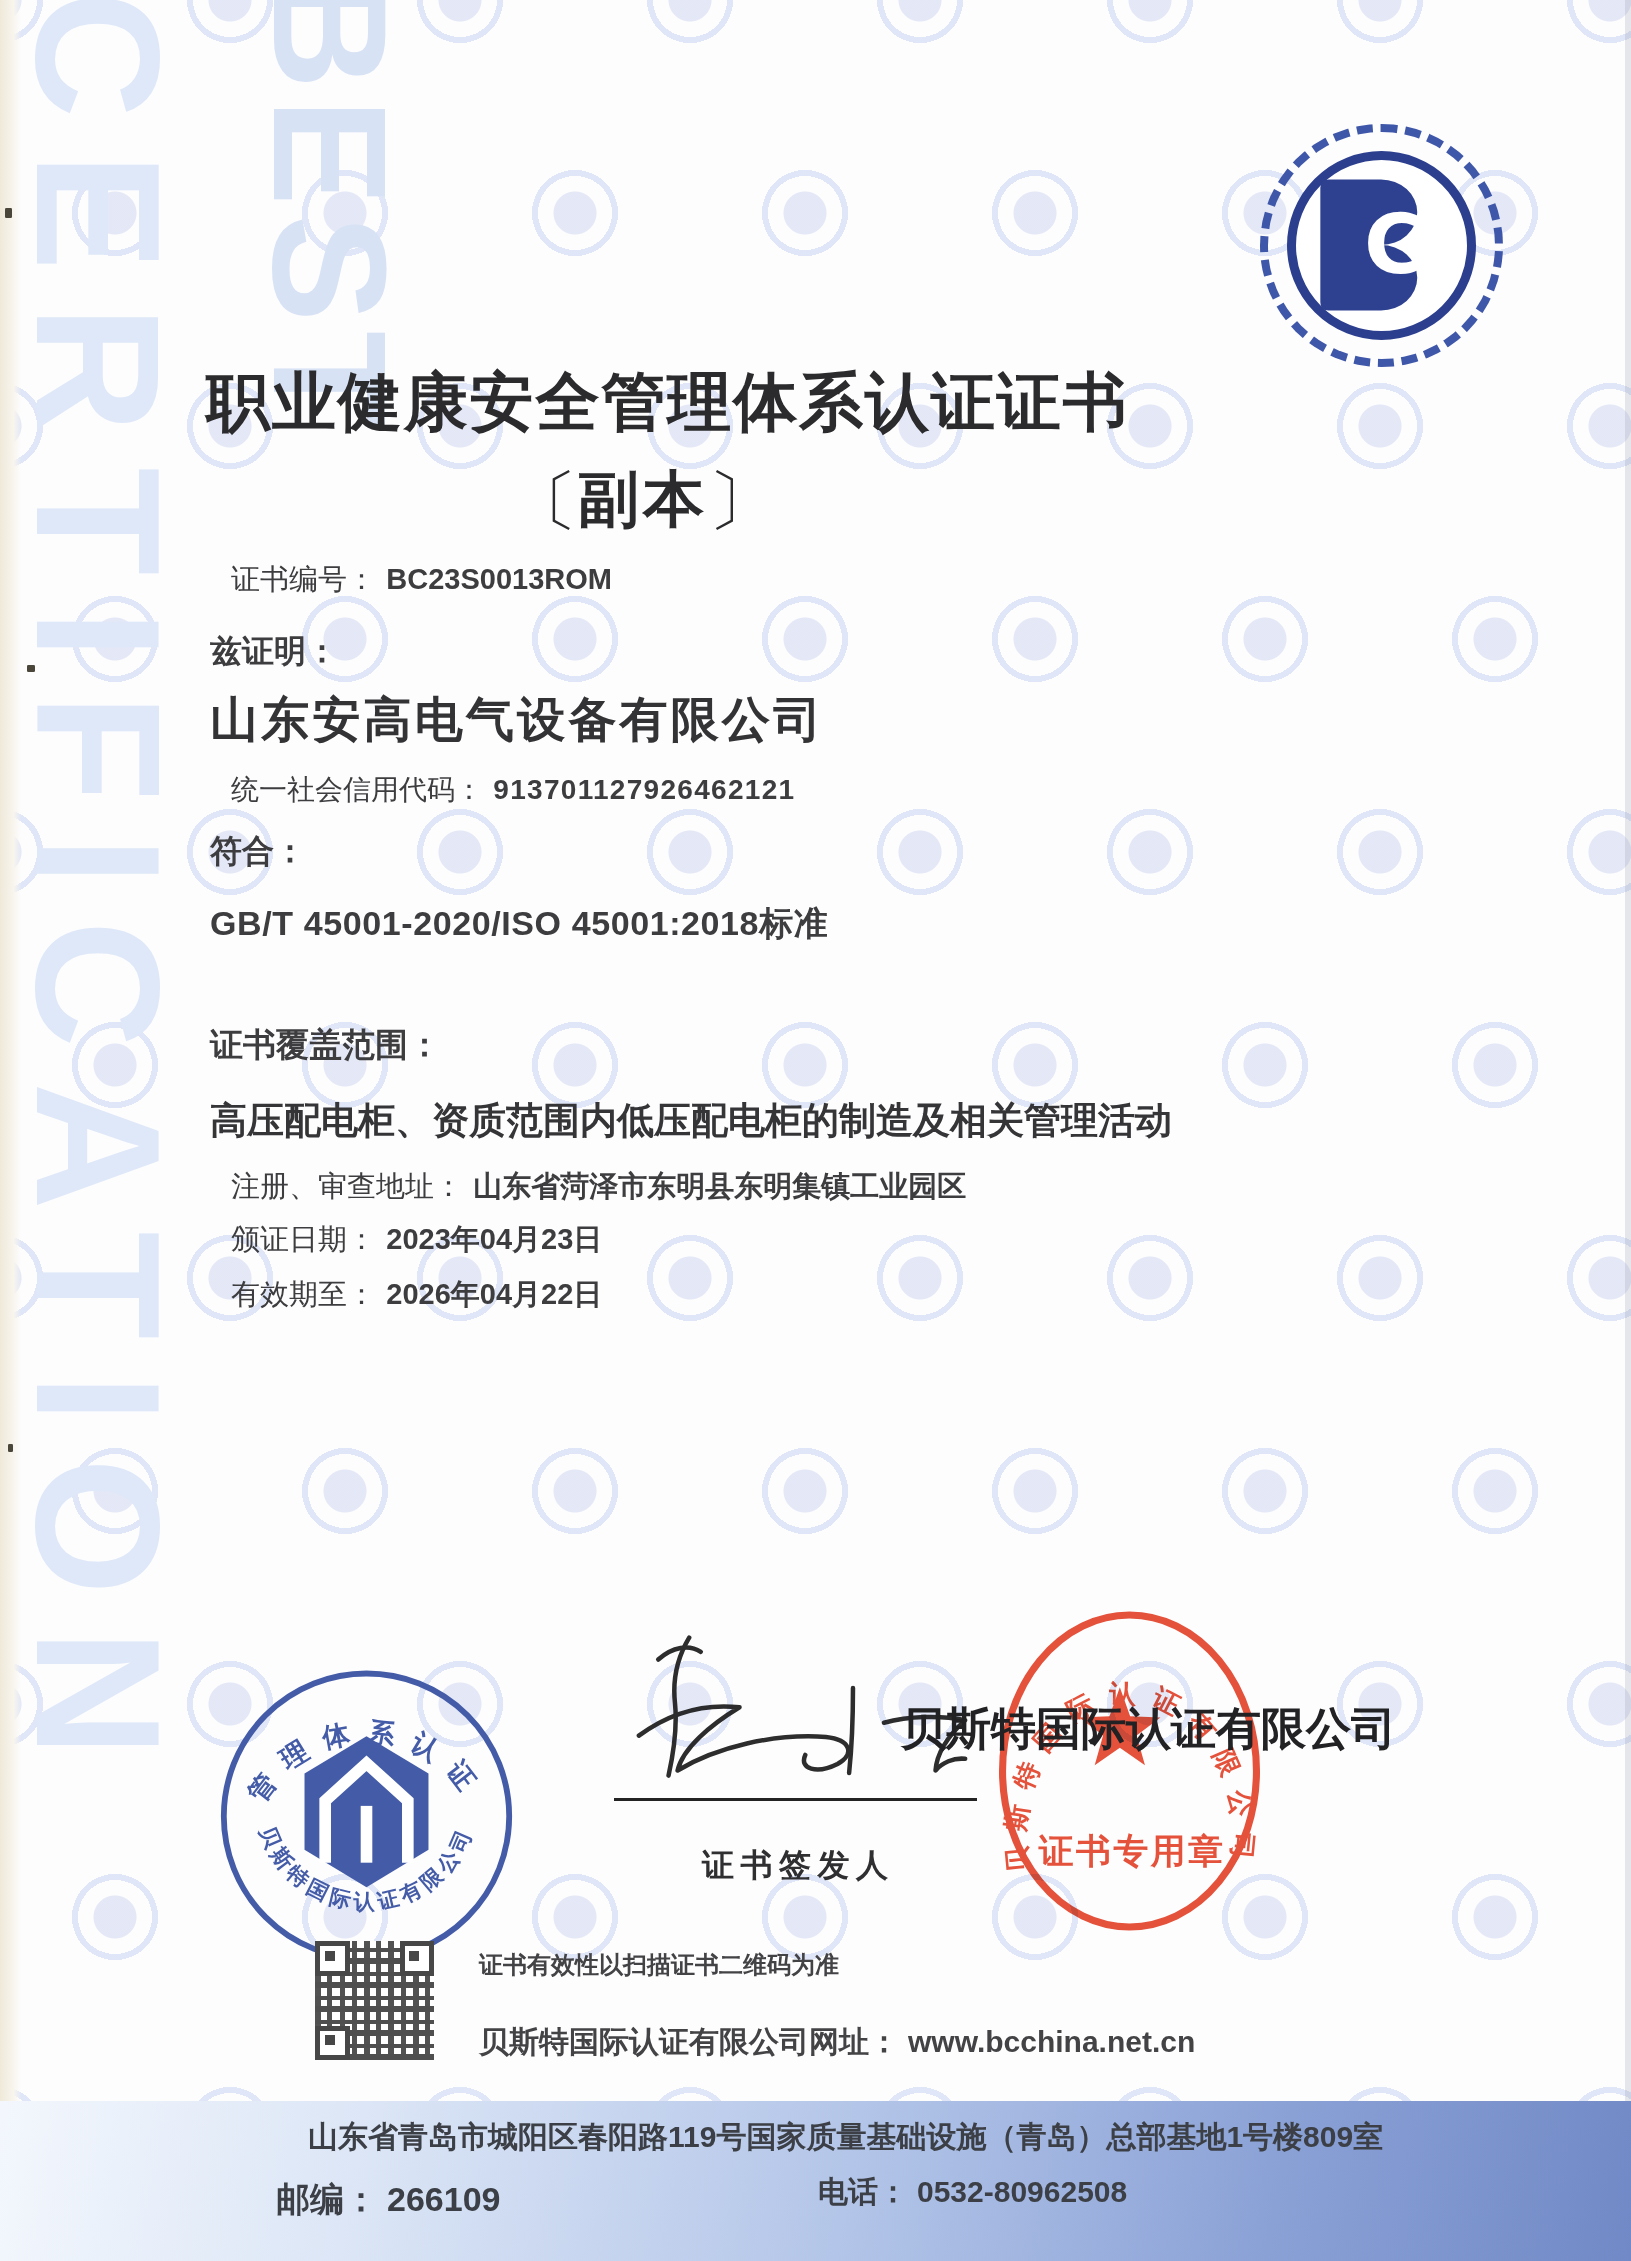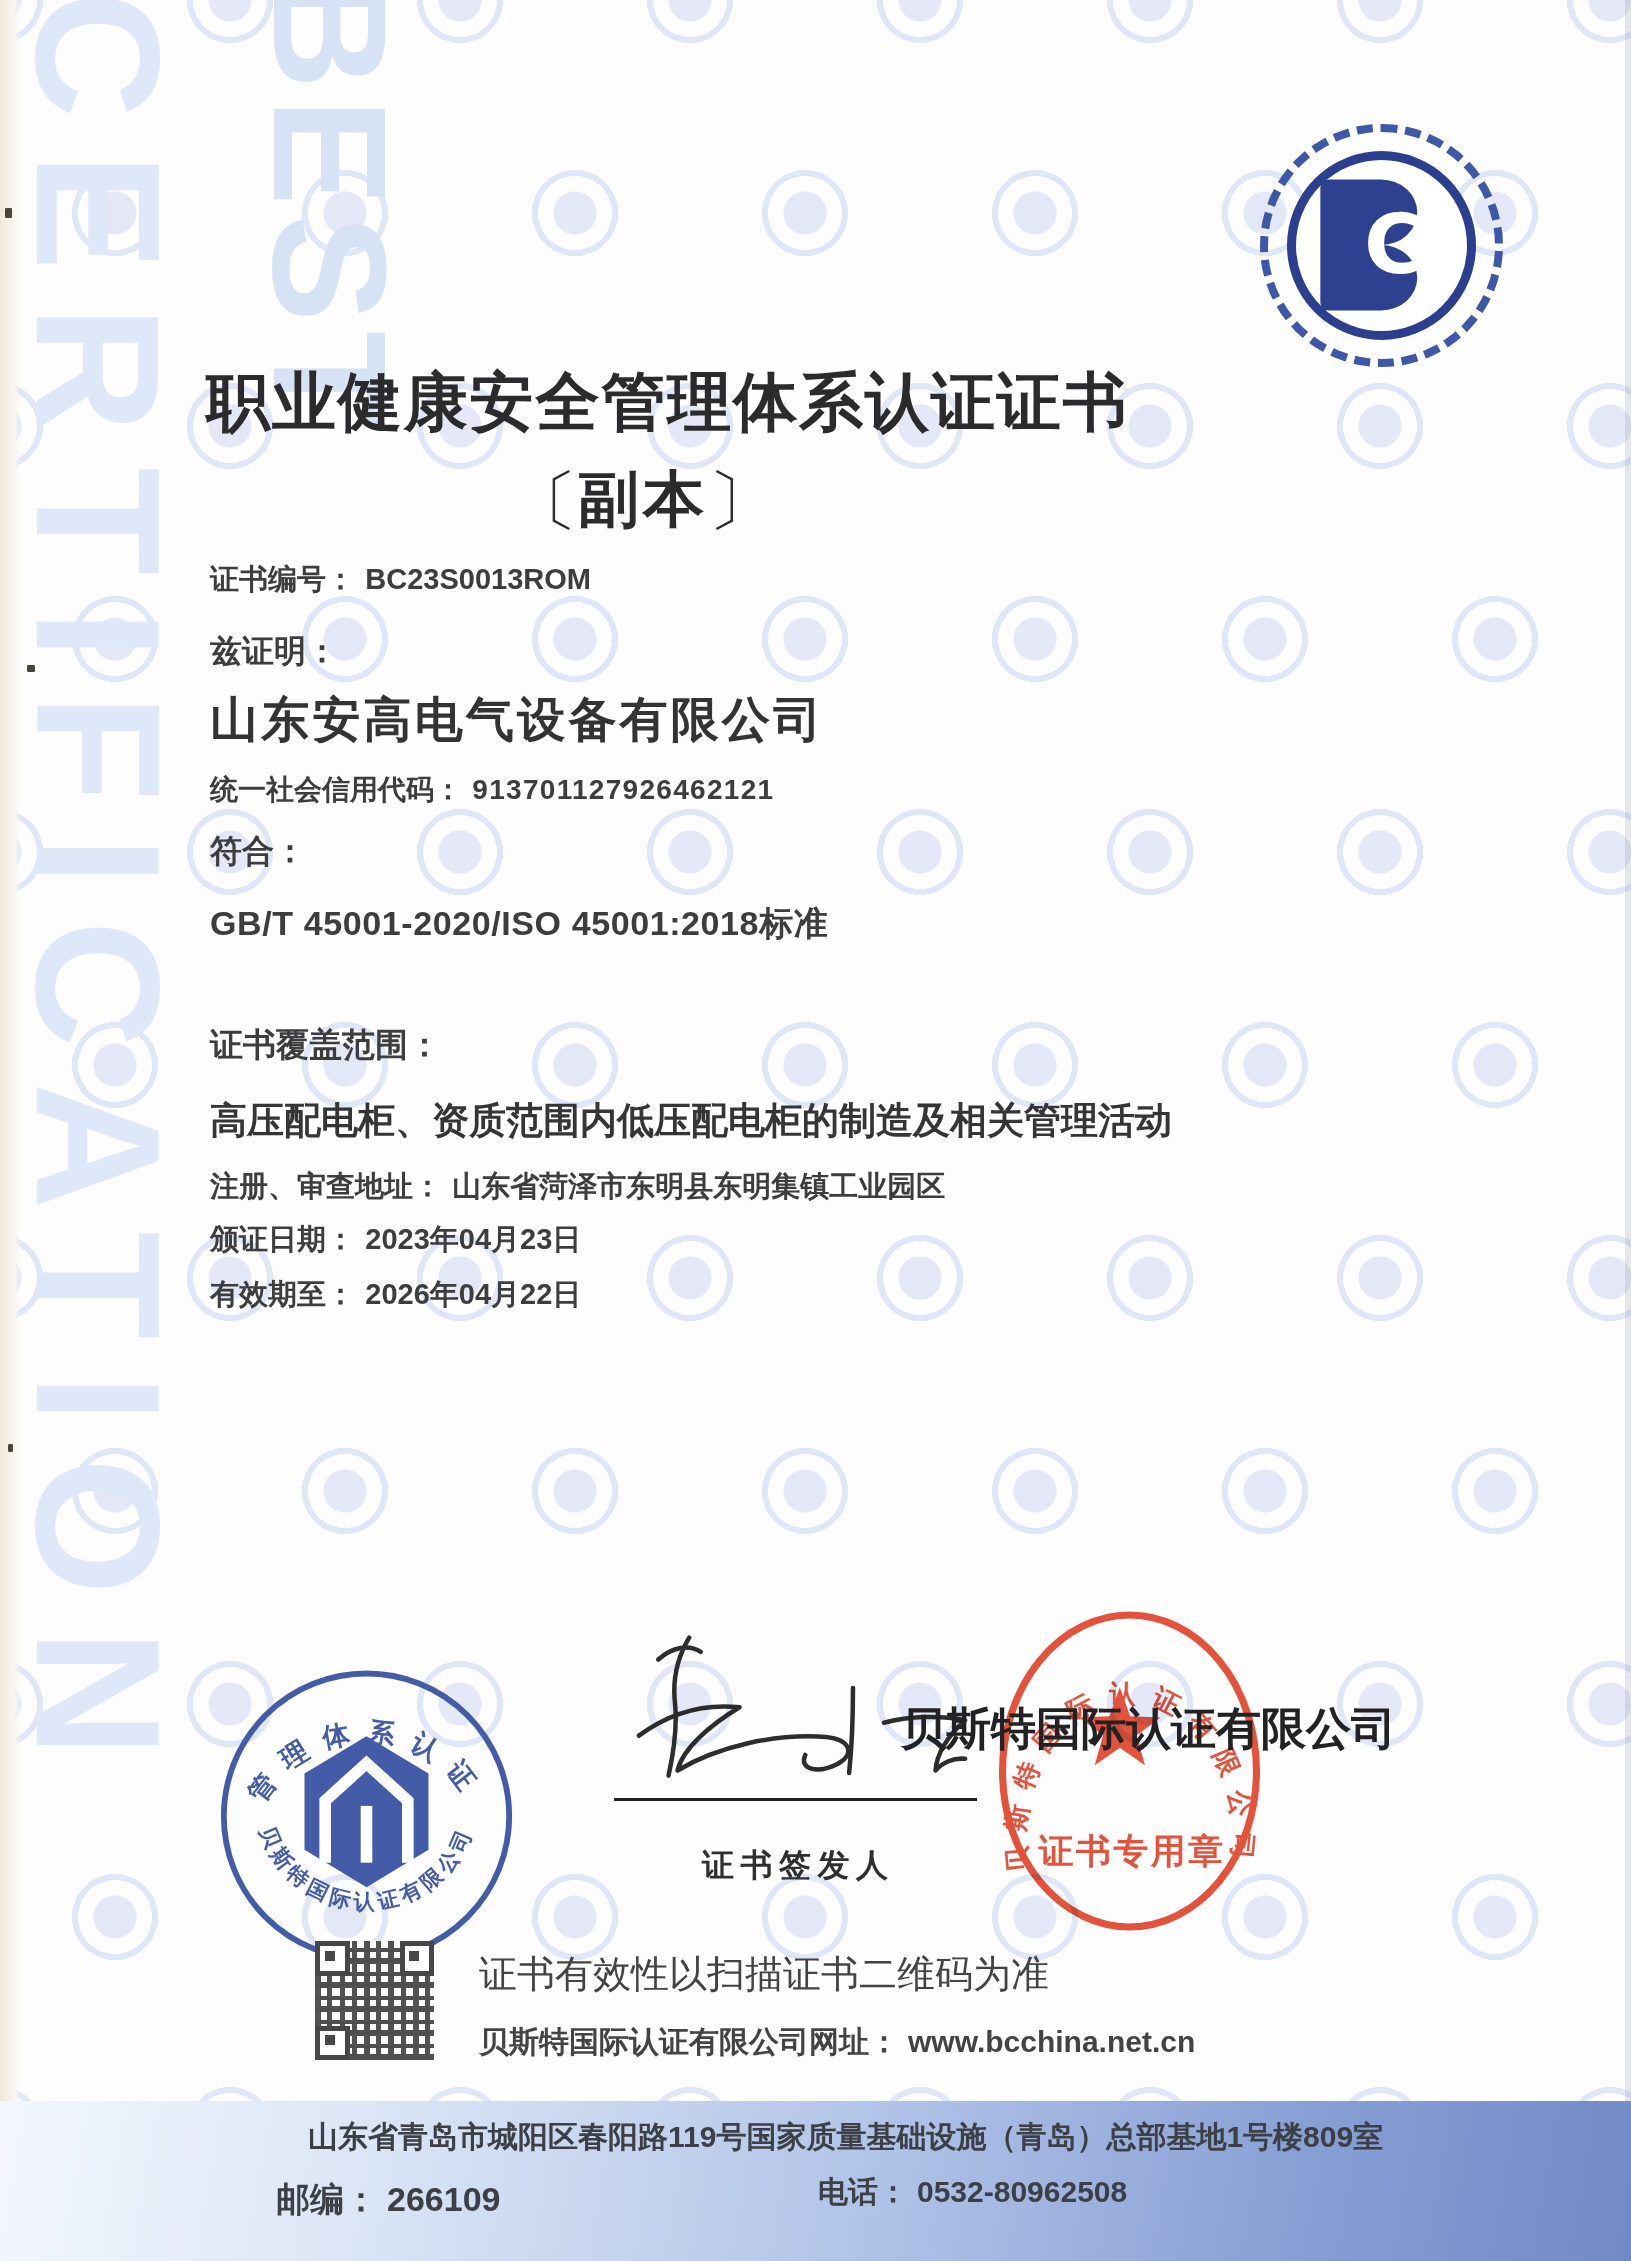--- a/index.html
+++ b/index.html
@@ -40,21 +40,21 @@
   
   .title{
     position:absolute;left:206px;top:359px;width:955px;margin:0;
     font-size:64px;font-weight:900;letter-spacing:1.9px;color:#2b2b2d;white-space:nowrap;
   }
   .subtitle{position:absolute;left:511px;top:456px;font-size:61px;color:#2b2b2d;white-space:nowrap;}
   .subtitle .br{font-weight:400;font-size:67px;vertical-align:-3.9px;}
   .subtitle .tx{font-weight:800;letter-spacing:3.9px;}
   
   .line{position:absolute;left:210px;white-space:nowrap;}
-  .lab{font-weight:700;}
+  .lab{font-weight:400;margin-left:21px;}
   .val{font-weight:700;margin-left:10.3px;}
   .l-certno{top:560px;font-size:29px;}
   .l-certify{top:630px;font-size:32px;font-weight:600;}
   .l-company{top:688px;font-size:48px;font-weight:800;letter-spacing:3.2px;color:#333336;}
   .l-credit{top:771px;font-size:28px;}
   .l-credit .val{font-weight:600;letter-spacing:1.3px;}
   .l-comply{top:830px;font-size:32px;font-weight:600;}
   .l-standard{top:901px;font-size:34px;font-weight:700;letter-spacing:0.6px;}
   .l-scopelab{top:1023px;font-size:33px;font-weight:600;}
   .l-scope{top:1096px;font-size:37px;font-weight:600;color:#353538;}
@@ -79,21 +79,21 @@
     background-image:
       repeating-linear-gradient(0deg,#4f4f4f 0 5.8px,rgba(255,255,255,0) 5.8px 11.6px,#4f4f4f 11.6px 16px,rgba(255,255,255,0) 16px 24px),
       repeating-linear-gradient(90deg,#525252 0 5.8px,#ffffff 5.8px 12.3px,#525252 12.3px 17.4px,#ffffff 17.4px 24.5px);
   }
   .qr .finder{position:absolute;width:24.5px;height:24.5px;border:5.8px solid #474747;background:#fff;}
   .qr .finder::after{content:"";position:absolute;left:4.5px;top:4.5px;width:10.3px;height:10.3px;background:#474747;}
   .qr .f1{left:0;top:0;}
   .qr .f2{right:0;top:0;}
   .qr .f3{left:0;bottom:0;}
   .verify{position:absolute;left:479px;white-space:nowrap;color:#434346;}
-  .v1{top:1949px;font-size:38px;font-weight:400;}
+  .v1{top:1949px;font-size:24px;font-weight:700;}
   .v2{top:1988px;font-size:30px;font-weight:600;}
   .v3{top:2022px;font-size:30px;font-weight:600;}
   .verify .url{margin-left:9px;font-weight:600;}
   
   .band{
     position:absolute;left:0;top:2101px;width:1631px;height:160px;z-index:2;
     background:linear-gradient(100deg,#f3f7fd 0%,#dce6f6 22%,#b3c5e8 52%,#8aa1d6 78%,#7189c6 100%);
   }
   .band-addr{position:absolute;left:308px;top:15.5px;font-size:30px;font-weight:700;color:#3c4046;white-space:nowrap;}
   .band-post{position:absolute;left:276px;top:76px;font-size:34px;font-weight:600;color:#3c4046;white-space:nowrap;}

